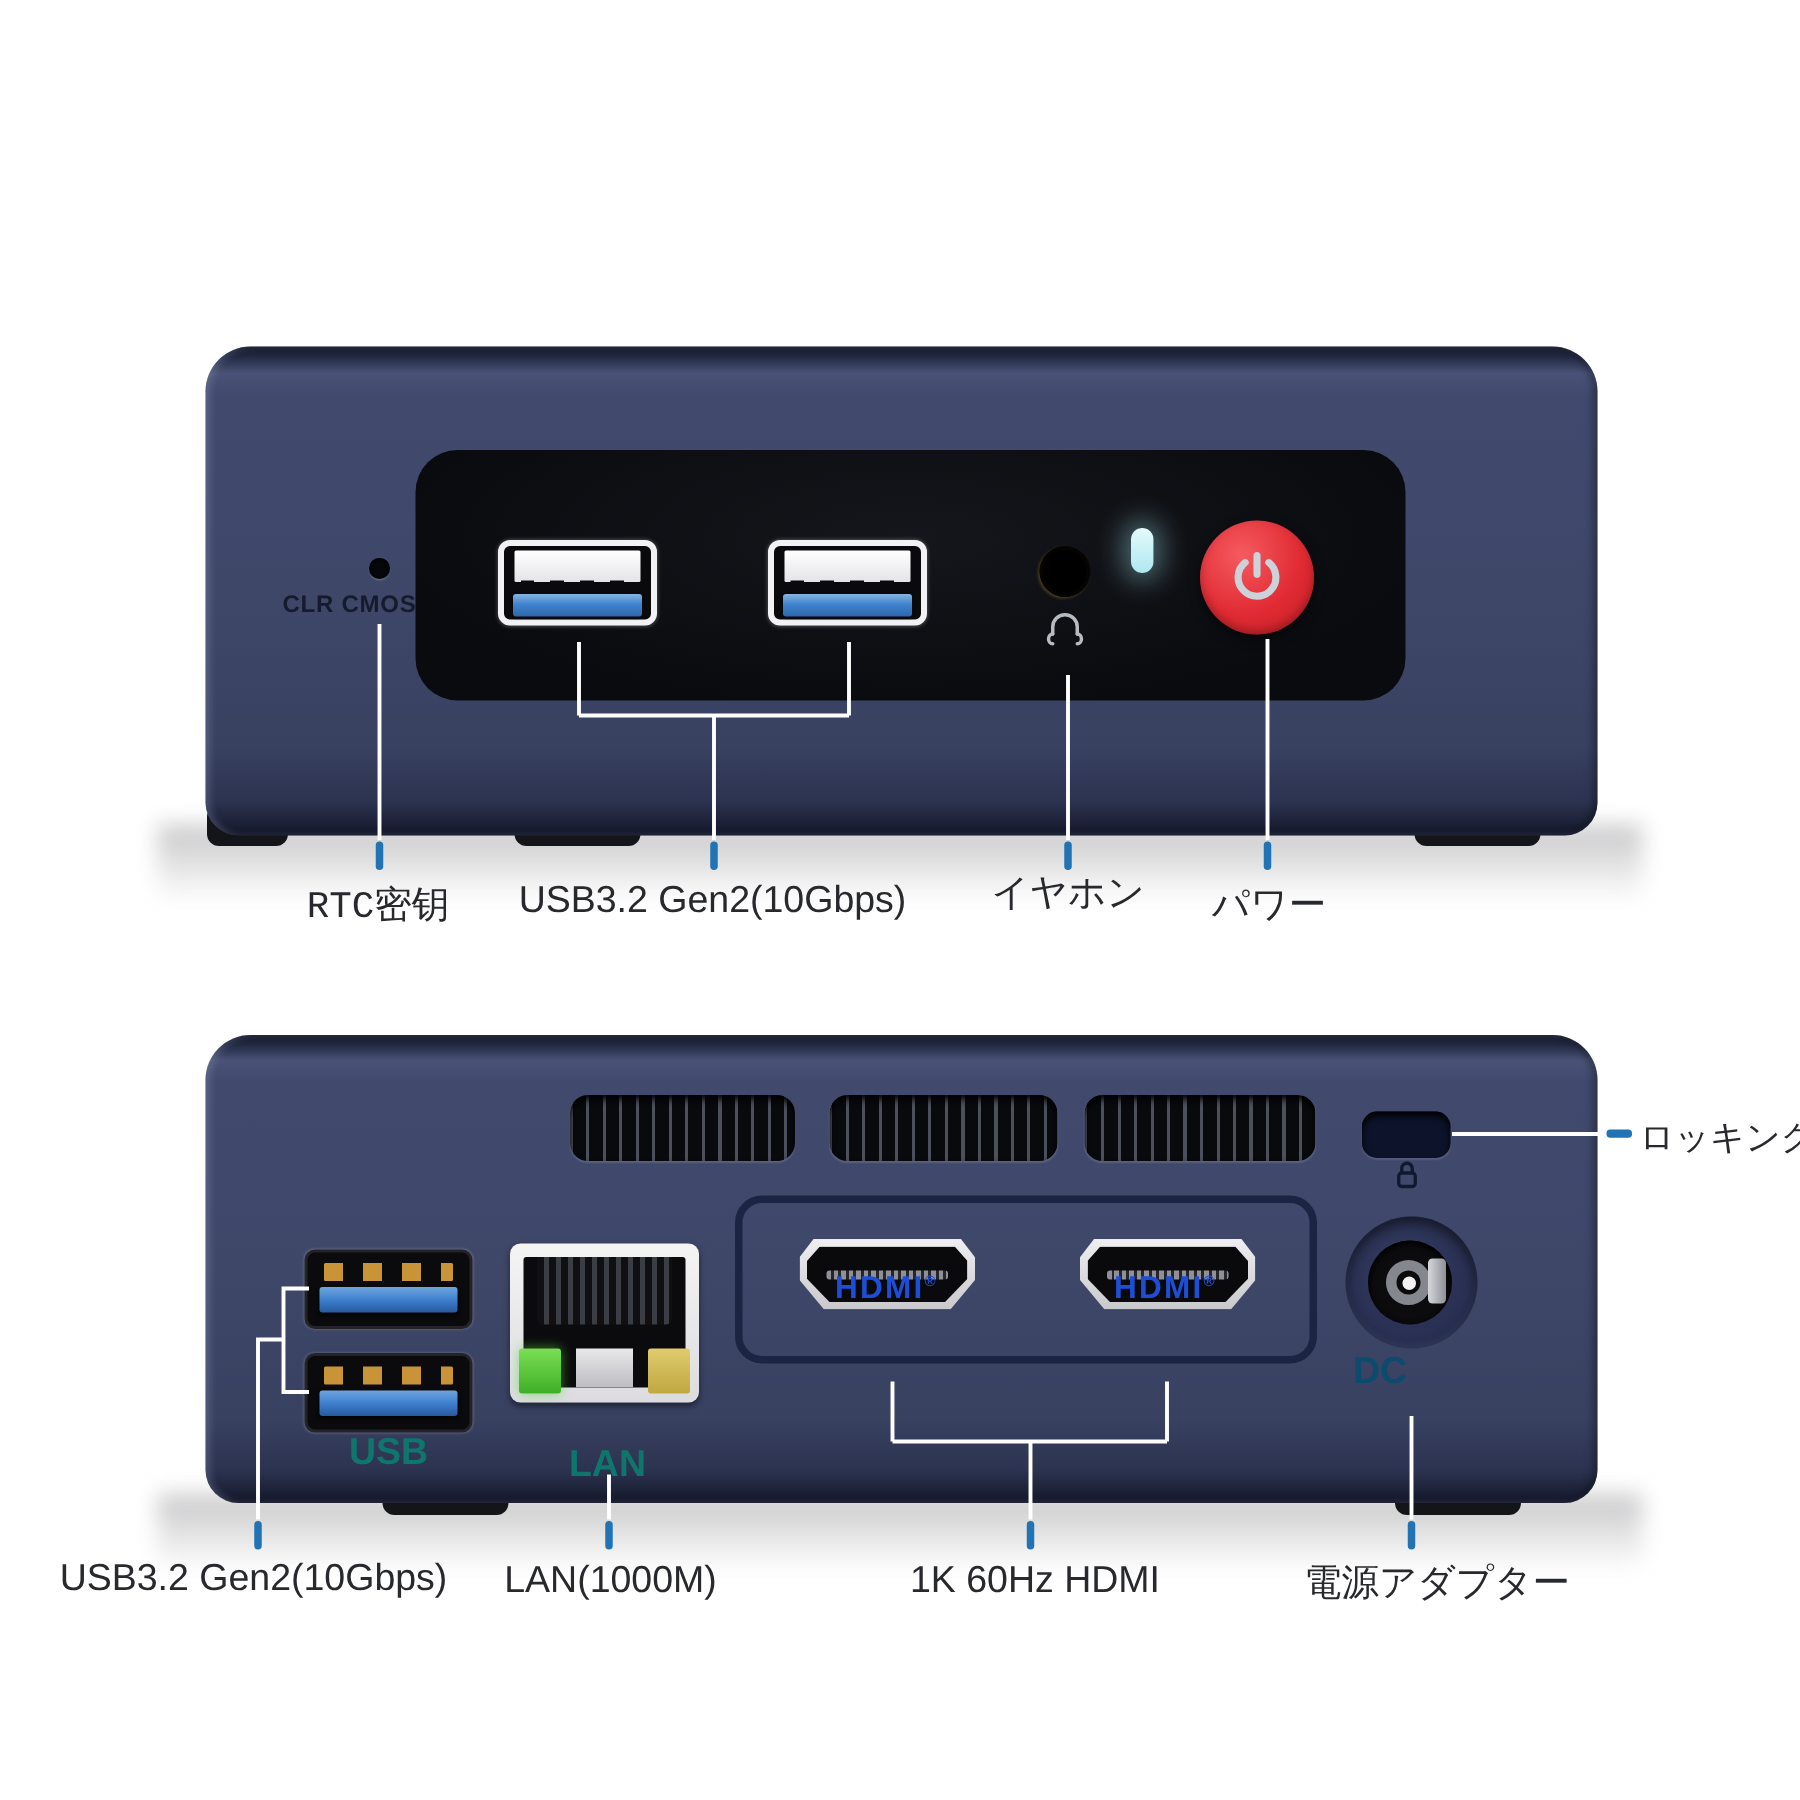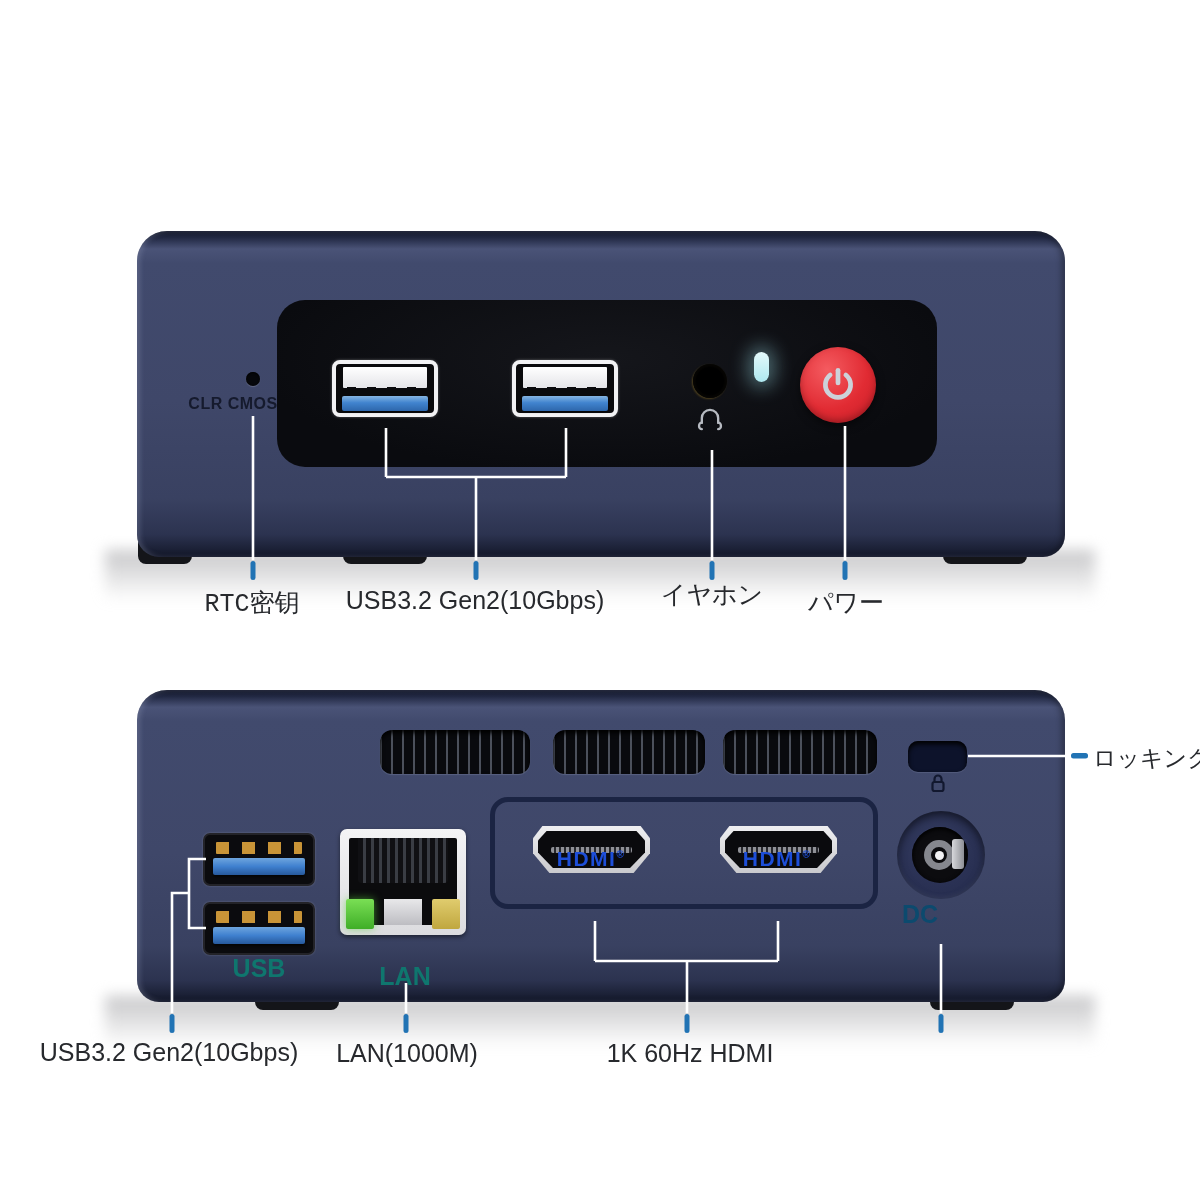--- a/index.html
+++ b/index.html
@@ -370,15 +370,16 @@
       <rect x="403.5" y="1014" width="5" height="19" rx="2.5"></rect>
       <rect x="684.5" y="1014" width="5" height="19" rx="2.5"></rect>
       <rect x="938.5" y="1014" width="5" height="19" rx="2.5"></rect>
       <rect x="1071" y="753" width="17" height="5.5" rx="2.5"></rect>
     </g>
   </svg>
 
   <div class="callout-label" style="left:169px; top:1038px;">USB3.2 Gen2(10Gbps)</div>
   <div class="callout-label" style="left:407px; top:1039px;">LAN(1000M)</div>
   <div class="callout-label" style="left:690px; top:1039px;">1K 60Hz HDMI</div>
+  <div class="callout-label" style="left:958px; top:1038px;">電源アダプター</div>
   <div class="callout-label-left" style="left:1093px; top:743px;">ロッキング</div>
 
 </div>
 
 </body></html>

